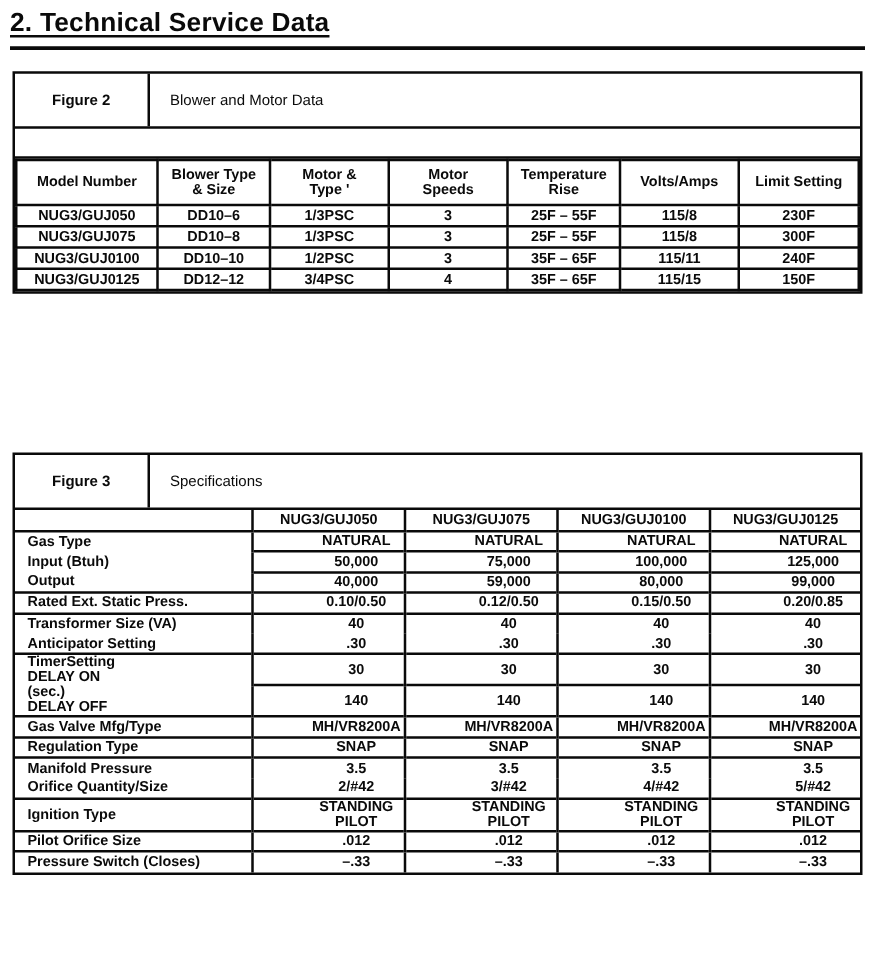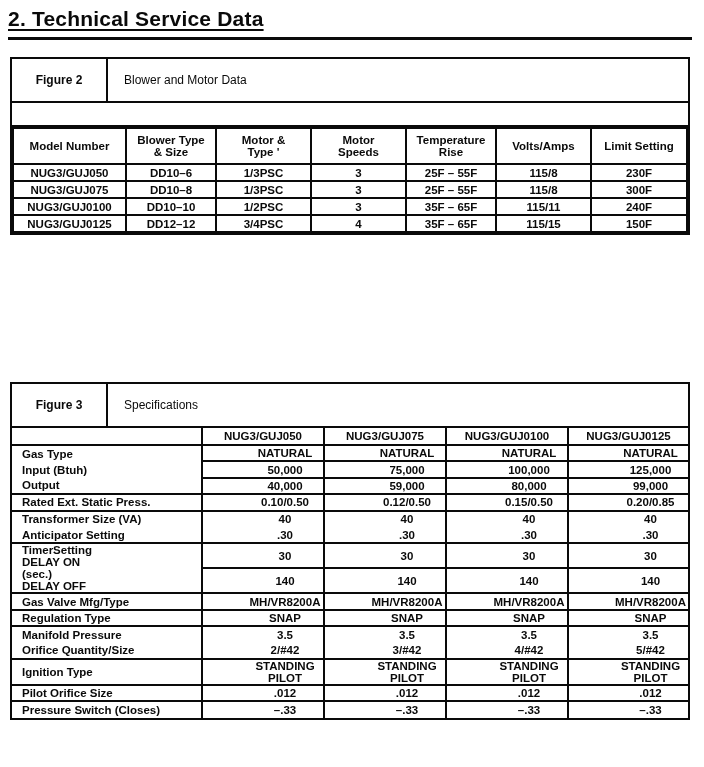--- a/index.html
+++ b/index.html
@@ -29,29 +29,29 @@
 
   
   .fig-block {
     position: absolute;
     left: 10px;
     width: 680px;
     border: 2px solid #0a0a0a;
     background: #fff;
   }
   #fig2-block { top: 57px; }
-  #fig3-block { top: 382px; }
+  #fig3-block { top: 362px; }
 
   .caption-row {
     display: flex;
     height: 44px;
     border-bottom: 2px solid #0a0a0a;
   }
   .caption-label {
-    width: 96px;
+    width: 108px;
     border-right: 2px solid #0a0a0a;
     display: flex; align-items: center; justify-content: center;
     font-weight: 700; font-size: 12px;
   }
   .caption-text {
     flex: 1;
     display: flex; align-items: center;
     padding-left: 16px;
     font-weight: 400; font-size: 12px;
   }

